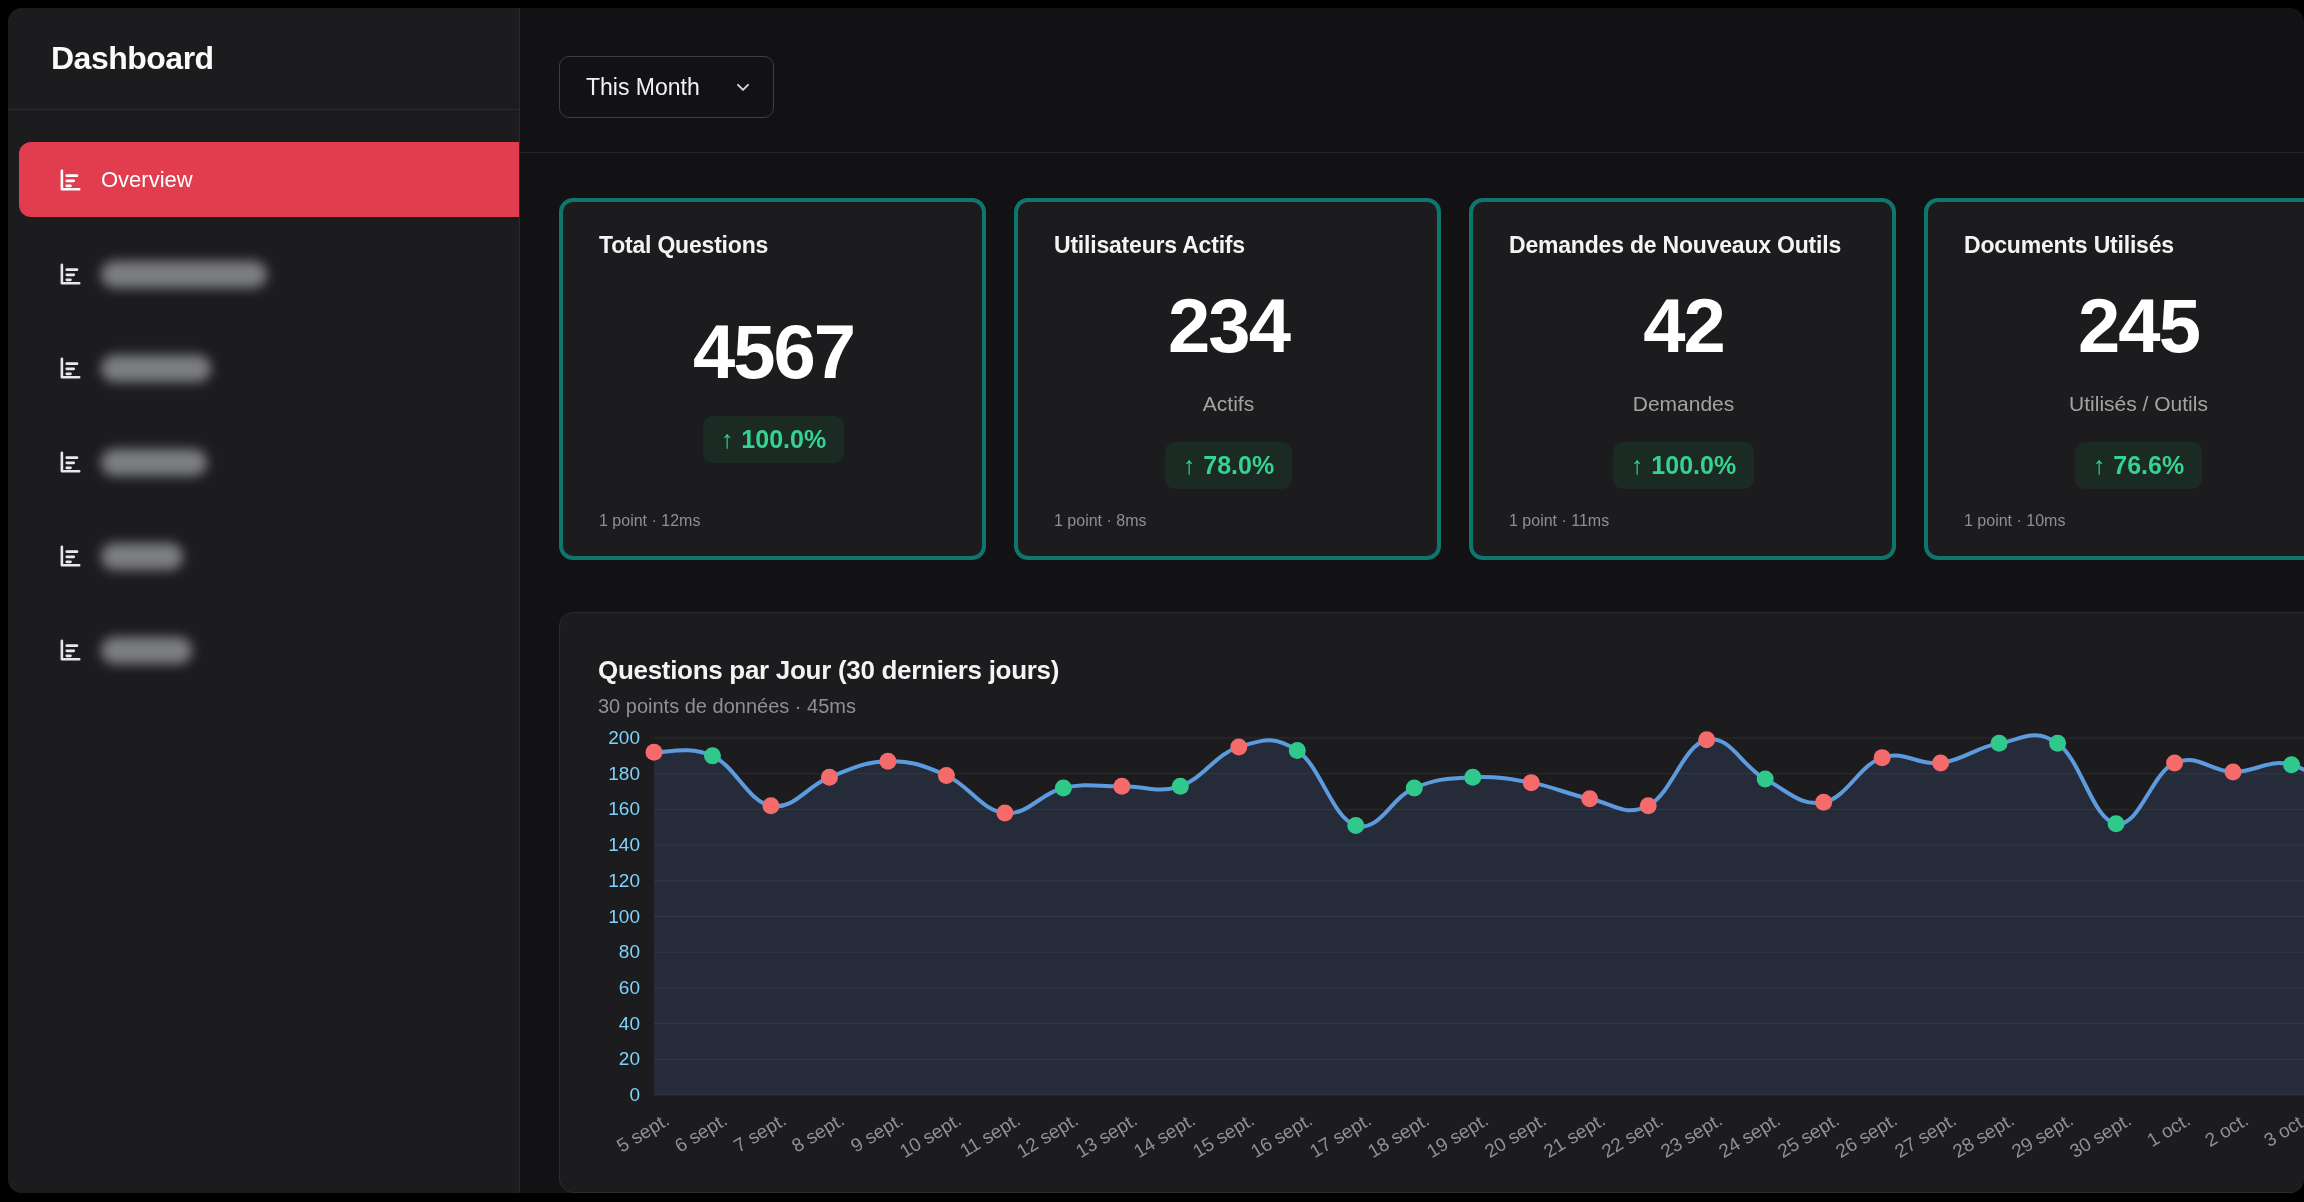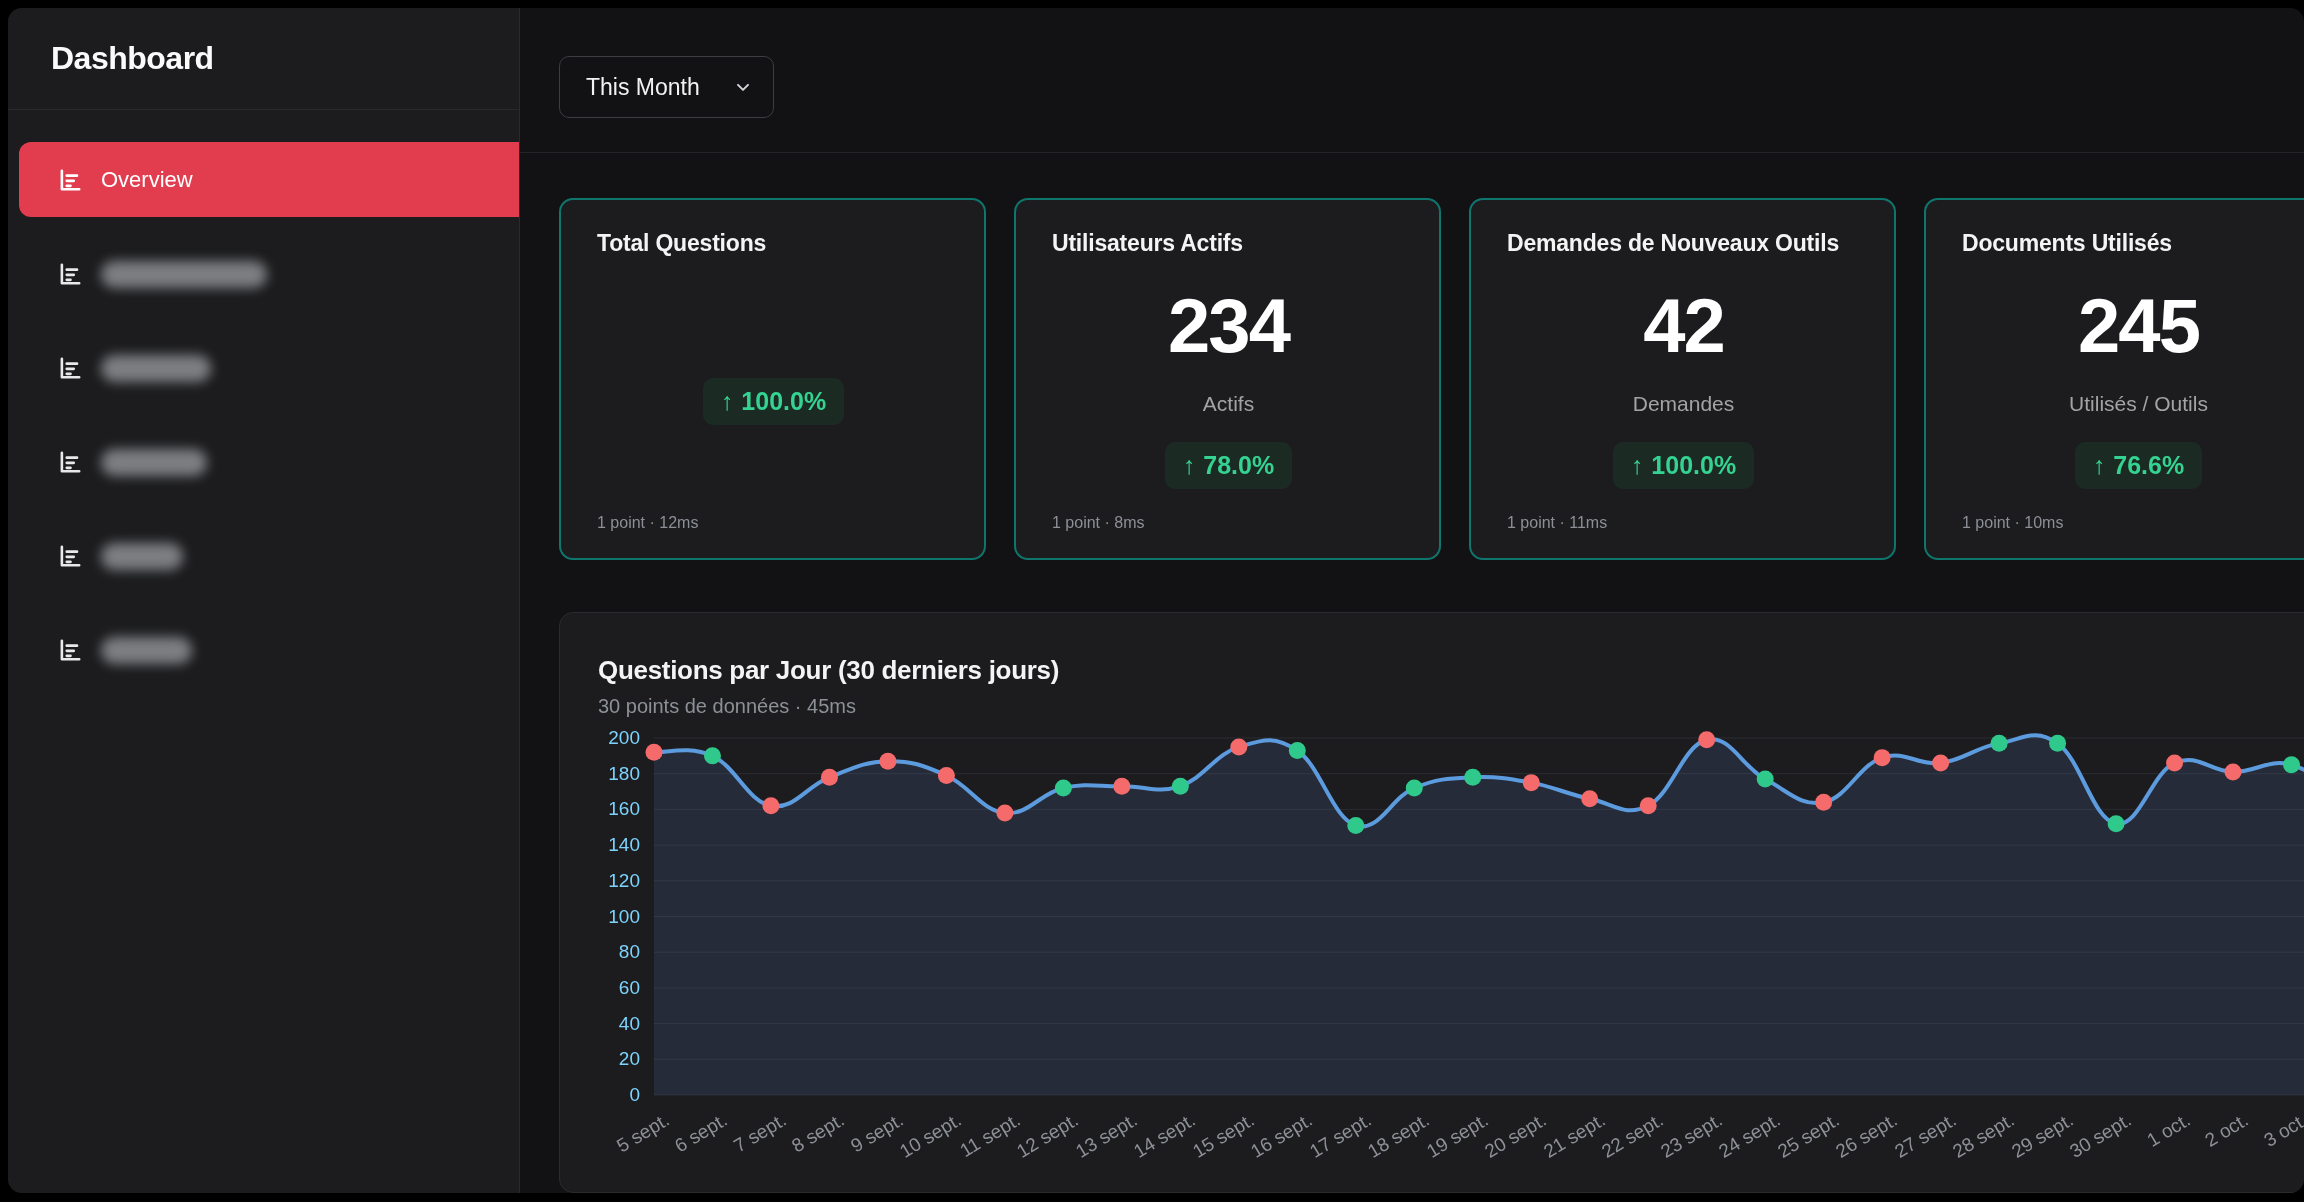--- a/index.html
+++ b/index.html
@@ -32,21 +32,21 @@
   .select { width:215px; height:62px; border:1px solid #3d3d43; border-radius:10px;
             display:flex; align-items:center; padding:0 20px 0 26px; cursor:pointer;
             color:#f2f2f4; font-size:23px; font-weight:500; background:transparent; }
   .select .chevron { margin-left:auto; width:20px; height:20px; color:#d3d4d8; }
   .select .chevron svg { width:100%; height:100%; display:block; }
 
   .content { padding:45px 2px 0 39px; flex:1 1 auto; }
 
   
   .cards { display:grid; grid-template-columns:repeat(4,1fr); gap:28px; }
-  .card { height:362px; background:#1c1c1f; border:2px solid #0f766e; border-radius:14px;
+  .card { height:362px; background:#1c1c1f; border:4px solid #0f766e; border-radius:14px;
           padding:30px 34px 26px 36px; display:flex; flex-direction:column; }
   .card-title { color:#f4f4f5; font-size:23px; font-weight:700; letter-spacing:-.2px; }
   .card-mid { flex:1 1 auto; display:flex; flex-direction:column; align-items:center;
               justify-content:center; padding-top:6px; }
   .card-value { color:#fff; font-size:76px; font-weight:700; letter-spacing:-2px; line-height:1; }
   .card-sub { color:#a3a3a3; font-size:21px; margin-top:28px; }
   .badge { display:inline-flex; align-items:center; gap:8px; margin-top:26px;
            background:#1b2b23; border-radius:10px; padding:9px 18px;
            color:#35d392; font-size:25px; font-weight:700; }
   .badge .arrow { font-size:25px; font-weight:700; }
@@ -156,20 +156,21 @@
             </svg>
         </span>
       </div>
     </div>
 
     <div class="content">
       <section class="cards" id="stat-cards">
   <div class="card">
     <div class="card-title">Total Questions</div>
     <div class="card-mid">
+      <div class="card-value">4567</div>
 
       <div class="badge">
         <span class="arrow">↑</span>
         <span class="badge-val">100.0%</span>
       </div>
     </div>
     <div class="card-meta">1 point · 12ms</div>
   </div>
 
   <div class="card">

